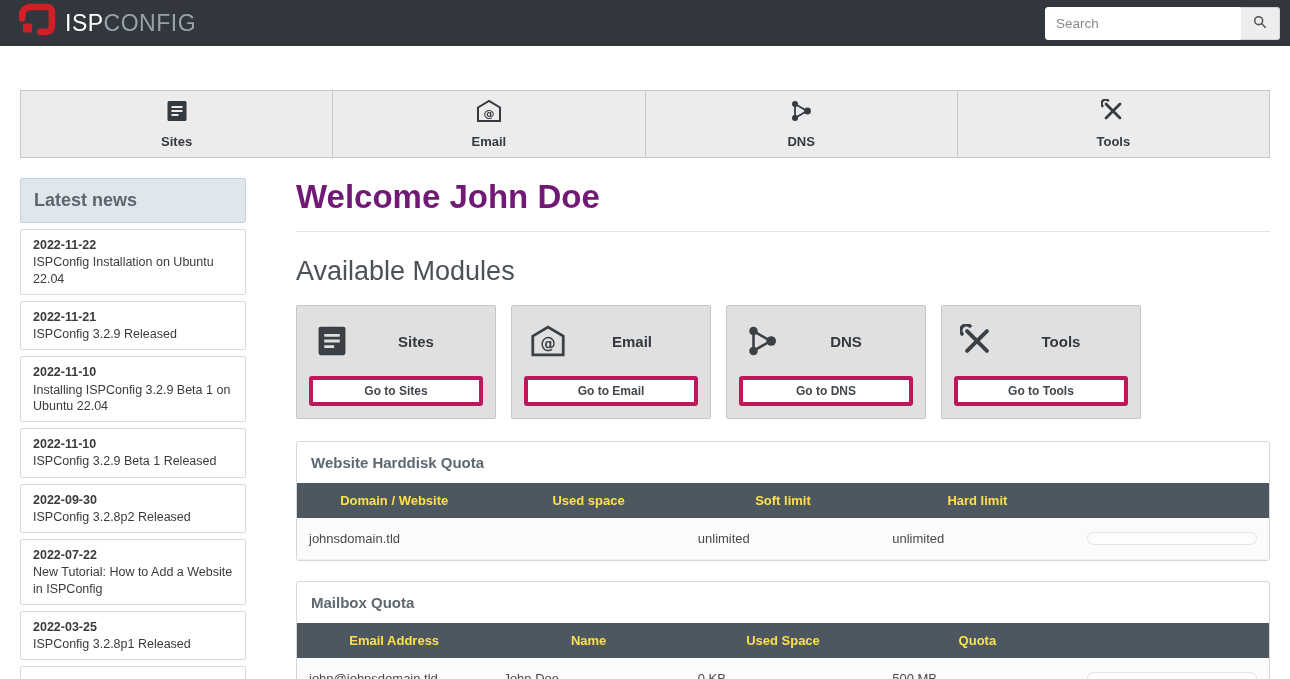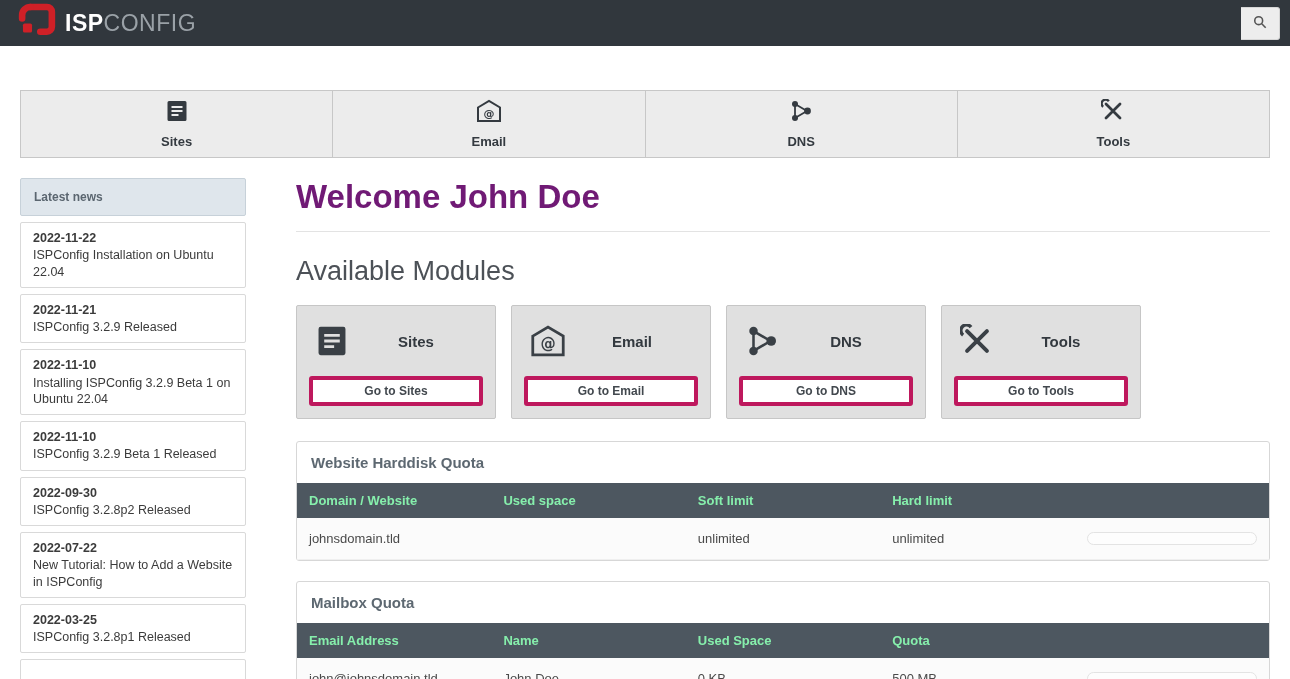--- a/index.html
+++ b/index.html
@@ -15,21 +15,21 @@
   .topbar {
     height: 46px;
     background: #31373d;
     display: flex;
     align-items: center;
     justify-content: space-between;
     padding: 0 10px 0 18px;
   }
   .brand { display: flex; align-items: center; gap: 9px; cursor: pointer; }
   .brand-text { font-size: 23px; letter-spacing: .5px; line-height: 1; }
-  .brand-strong { color: #ffffff; font-weight: bold; text-align: center; }
+  .brand-strong { color: #ffffff; font-weight: normal; text-align: center; }
   .brand-light  { color: #9aa1a7; font-weight: normal; margin-top: 44px; }
   .top-right { display: flex; align-items: center; gap: 36px; }
   .searchbox { display: flex; height: 33px; }
   .search-input {
     width: 196px; border: 1px solid #fff; border-radius: 3px 0 0 3px;
     padding: 0 10px; font-size: 13.5px; outline: none;
     font-family: "Liberation Sans", sans-serif; color: #444;
   }
   .search-input::placeholder { color: #8a8a8a; }
   .search-btn {
@@ -57,21 +57,21 @@
   .tab-label { font-size: 13px; font-weight: bold; }
   .tab.active { background: #ffffff; color: #c4161c; }
 
   
   .content { display: flex; align-items: flex-start; padding: 20px 20px 0 20px; gap: 50px; }
 
   
   .sidebar { width: 226px; flex: none; }
   .sidebar-header {
     background: #dfe6ec; border: 1px solid #c7d1d9; border-radius: 2px;
-    color: #5b6670; font-weight: bold; font-size: 12px;
+    color: #5b6670; font-weight: bold; font-size: 18px;
     padding: 11px 13px; margin-bottom: 6px;
   }
   .news-item {
     border: 1px solid #d9d9d9; background: #fff; border-radius: 2px;
     padding: 7px 12px; margin-bottom: 6px; font-size: 12.5px; color: #3b3b3b;
     line-height: 1.3; cursor: pointer;
   }
   .news-date { font-weight: bold; margin-bottom: 1px; }
   .news-item.partial { height: 30px; }
 
@@ -94,21 +94,21 @@
     width: 100%; margin-top: 12px; background: #fff; border: 4px solid #be185d;
     border-radius: 3px; height: 30px; font-weight: bold; font-size: 12px; color: #42484e;
     cursor: pointer; font-family: "Liberation Sans", sans-serif;
   }
 
   
   .panel { border: 1px solid #d7d7d7; border-radius: 3px; margin-bottom: 20px; overflow: hidden; background:#fff; }
   .panel-title { padding: 12px 14px; font-weight: bold; font-size: 15px; color: #5d6871; }
   .quota-table { width: 100%; border-collapse: collapse; table-layout: fixed; }
   .quota-table th {
-    background: #4d5760; color: #86efac; text-align: left;
+    background: #4d5760; color: #fde047; text-align: center;
     font-size: 13px; font-weight: bold; padding: 10px 12px;
   }
   .quota-table th:nth-child(-n+4) { width: 20%; }
   .quota-table td {
     font-size: 13px; color: #4a4a4a; padding: 13px 12px;
     background: #fbfbfb; border-bottom: 1px solid #efefef;
   }
   .progress {
     width: 170px; height: 13px; border: 1px solid #e3e3e3;
     border-radius: 7px; background: #fdfdfd;
@@ -123,20 +123,21 @@
       <svg viewBox="0 0 46 46" width="38" height="38">
         <path d="M15 6 H35 a6 6 0 0 1 6 6 V30 a6 6 0 0 1 -6 6 H27" fill="none" stroke="#cf2027" stroke-width="8" stroke-linecap="round"></path>
         <path d="M15 6 a10 10 0 0 0 -10 10 v4" fill="none" stroke="#cf2027" stroke-width="8" stroke-linecap="round"></path>
         <rect x="6" y="26" width="11" height="11" rx="2" fill="#cf2027"></rect>
       </svg>
     </span>
     <span class="brand-text"><span class="brand-strong">ISP</span><span class="brand-light">CONFIG</span></span>
   </div>
   <div class="top-right">
     <div class="searchbox">
+      <input class="search-input" type="text" placeholder="Search" style="">
       <button class="search-btn">
         <span>
           <svg viewBox="0 0 16 16" width="14" height="14">
               <circle cx="6.5" cy="6.5" r="4.5" fill="none" stroke="#555" stroke-width="1.8"></circle>
               <path d="M10 10 L14.5 14.5" stroke="#555" stroke-width="1.8"></path>
             </svg>
         </span>
       </button>
     </div>
   </div>

